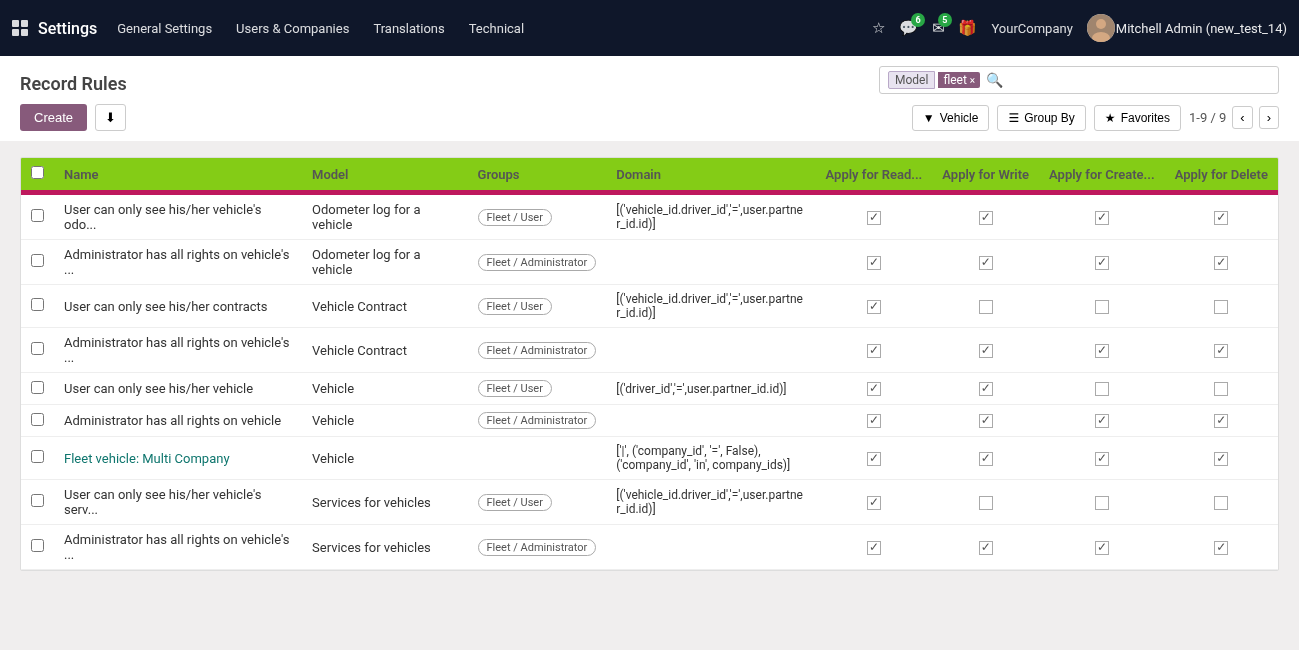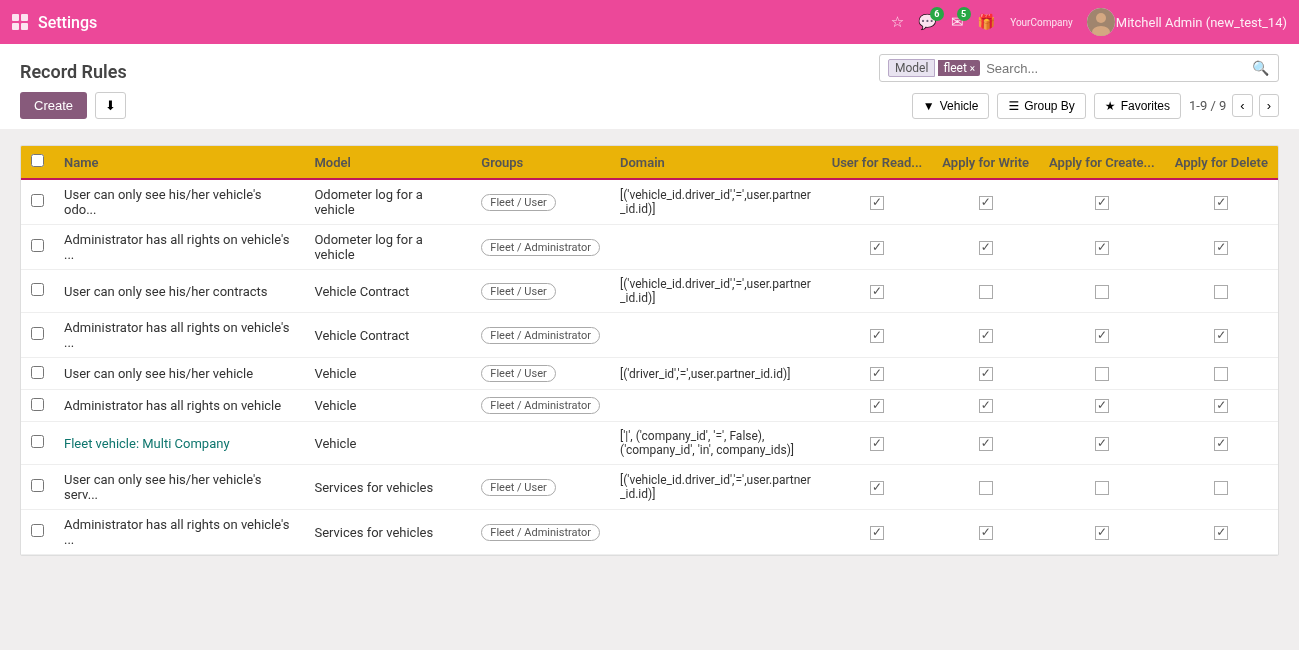--- a/index.html
+++ b/index.html
@@ -1,24 +1,24 @@
 <!DOCTYPE html>
 <html><head>
   <meta charset="utf-8">
   <style>
     * { box-sizing: border-box; margin: 0; padding: 0; }
     body { font-family: -apple-system, BlinkMacSystemFont, 'Segoe UI', Roboto, sans-serif; font-size: 13px; background: #f0eeee; color: #333; }
 
     
     .topnav {
-      background: #ec4899;
+      background: #0f172a;
       display: flex;
       align-items: center;
       padding: 0 12px;
-      height: 44px;
+      height: 56px;
       color: white;
     }
     .topnav-logo {
       display: flex; align-items: center; gap: 10px; margin-right: 20px;
     }
     .topnav-logo-icon {
       display: grid; grid-template-columns: 1fr 1fr; gap: 2px; width: 16px; height: 16px;
     }
     .topnav-logo-icon span {
       background: rgba(255,255,255,0.85); border-radius: 1px;
@@ -27,21 +27,21 @@
     .topnav-links { display: flex; gap: 24px; flex: 1; }
     .topnav-links a { color: rgba(255,255,255,0.85); text-decoration: none; font-size: 13px; cursor: pointer; }
     .topnav-right { display: flex; align-items: center; gap: 14px; margin-left: auto; }
     .topnav-icon { color: rgba(255,255,255,0.85); cursor: pointer; font-size: 15px; position: relative; }
     .topnav-badge {
       position: absolute; top: -6px; right: -7px;
       background: #28a745; color: white; border-radius: 50%;
       font-size: 9px; width: 14px; height: 14px;
       display: flex; align-items: center; justify-content: center; font-weight: bold;
     }
-    .topnav-company { color: rgba(255,255,255,0.85); font-size: 10px; cursor: pointer; }
+    .topnav-company { color: rgba(255,255,255,0.85); font-size: 13px; cursor: pointer; }
     .topnav-user { display: flex; align-items: center; gap: 1px; color: rgba(255,255,255,0.9); cursor: pointer; }
     .topnav-avatar { width: 28px; height: 28px; border-radius: 50%; background: #ccc; overflow: hidden; }
 
     
     .main-content {
       padding: 16px 20px;
     }
 
     .page-title { font-size: 18px; font-weight: 600; color: #444; }
 
@@ -97,22 +97,22 @@
       border: 1px solid #ddd;
       border-radius: 2px;
       overflow: hidden;
     }
     table {
       width: 100%;
       border-collapse: collapse;
       font-size: 13px;
     }
     thead th {
-      background: #eab308;
-      border-bottom: 2px solid #be185d;
+      background: #84cc16;
+      border-bottom: 5px solid #be185d;
       padding: 8px 10px;
       text-align: left;
       font-weight: 600;
       color: #555;
       white-space: nowrap;
     }
     thead th:first-child { width: 32px; }
     tbody tr {
       border-bottom: 1px solid #eee;
     }
@@ -157,20 +157,26 @@
 
 <div class="topnav">
   <div class="topnav-logo">
     <div class="topnav-logo-icon">
       <span></span>
         <span></span>
         <span></span>
         <span></span>
     </div>
     <span class="topnav-title">Settings</span>
+  </div>
+  <div class="topnav-links">
+    <a>General Settings</a>
+    <a>Users &amp; Companies</a>
+    <a>Translations</a>
+    <a>Technical</a>
   </div>
   <div class="topnav-right">
     <div class="topnav-icon">☆</div>
     <div class="topnav-icon" style="position:relative;">
       💬
       <span class="topnav-badge">6</span>
     </div>
     <div class="topnav-icon" style="position:relative;">
       ✉
       <span class="topnav-badge">5</span>
@@ -195,21 +201,20 @@
   <div class="header-row1">
     <h1 class="page-title">Record Rules</h1>
     <div class="search-bar">
       <div class="search-tag">
         <span class="search-tag-label">Model</span>
         <span class="search-tag-value">
           <span>fleet</span>
           <span class="close-x">×</span>
         </span>
       </div>
-      <input type="text" class="search-input" placeholder="Search..." style="">
       <span class="search-icon-btn">🔍</span>
     </div>
   </div>
 
   <div class="header-row2">
     <div style="display:flex;gap:8px;align-items:center;">
       <button class="btn-create">Create</button>
       <button class="btn-download" title="Download">
         <span>⬇</span>
       </button>
@@ -254,21 +259,21 @@
           <th>
             <span>Model</span>
           </th>
           <th>
             <span>Groups</span>
           </th>
           <th>
             <span>Domain</span>
           </th>
           <th>
-            <span>User for Read...</span>
+            <span>Apply for Read...</span>
           </th>
           <th>
             <span>Apply for Write</span>
           </th>
           <th>
             <span>Apply for Create...</span>
           </th>
           <th>
             <span>Apply for Delete</span>
           </th>

